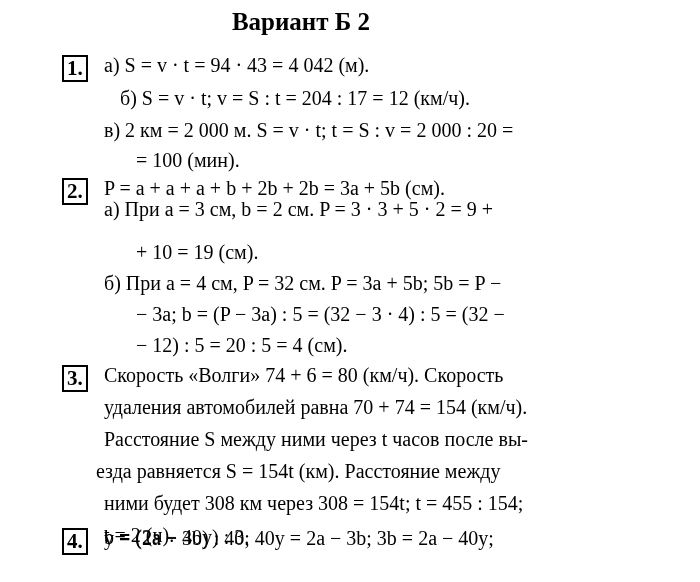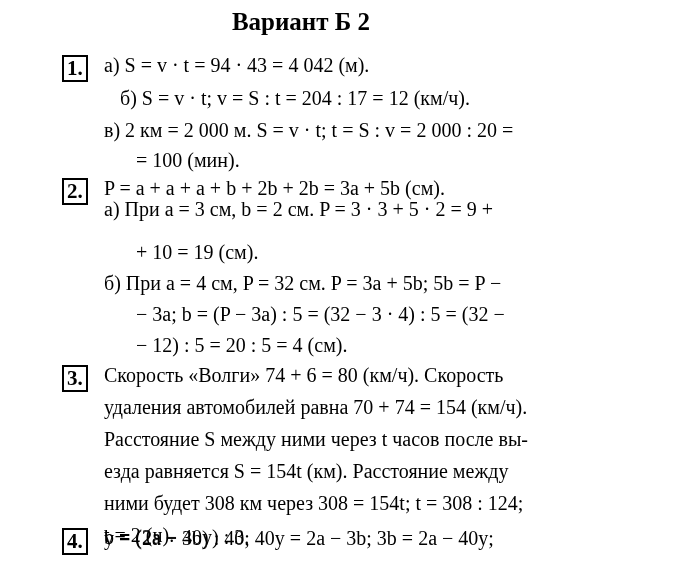--- a/index.html
+++ b/index.html
@@ -41,19 +41,19 @@
 <div class="line" style="left:104px;top:194px;">а) При a = 3 см, b = 2 см. P = 3 · 3 + 5 · 2 = 9 +</div>
 <div class="line" style="left:136px;top:237px;text-align:center;">+ 10 = 19 (см).</div>
 <div class="line" style="left:104px;top:268px;">б) При a = 4 см, P = 32 см. P = 3a + 5b; 5b = P −</div>
 <div class="line" style="left:136px;top:299px;text-align:right;">− 3a; b = (P − 3a) : 5 = (32 − 3 · 4) : 5 = (32 −</div>
 <div class="line" style="left:136px;top:330px;">− 12) : 5 = 20 : 5 = 4 (см).</div>
 
 <div class="num" style="left:62px;top:365px;">3.</div>
 <div class="line" style="left:104px;top:360px;">Скорость «Волги» 74 + 6 = 80 (км/ч). Скорость</div>
 <div class="line" style="left:104px;top:392px;">удаления автомобилей равна 70 + 74 = 154 (км/ч).</div>
 <div class="line" style="left:104px;top:424px;">Расстояние S между ними через t часов после вы-</div>
-<div class="line" style="left:104px;top:456px;text-align:right;">езда равняется S = 154t (км). Расстояние между</div>
-<div class="line" style="left:104px;top:488px;">ними будет 308 км через 308 = 154t; t = 308 : 124;</div>
+<div class="line" style="left:96px;top:456px;text-align:right;">езда равняется S = 154t (км). Расстояние между</div>
+<div class="line" style="left:104px;top:488px;">ними будет 308 км через 308 = 154t; t = 455 : 154;</div>
 <div class="line" style="left:104px;top:520px;">t = 2 (ч).</div>
 
 <div class="num" style="left:62px;top:528px;">4.</div>
 <div class="line" style="left:104px;top:523px;">y = (2a − 3b) : 40; 40y = 2a − 3b; 3b = 2a − 40y;</div>
 <div class="line" style="left:104px;top:522px;">b = (2a − 40y) : 3.</div>
 
 </body></html>

